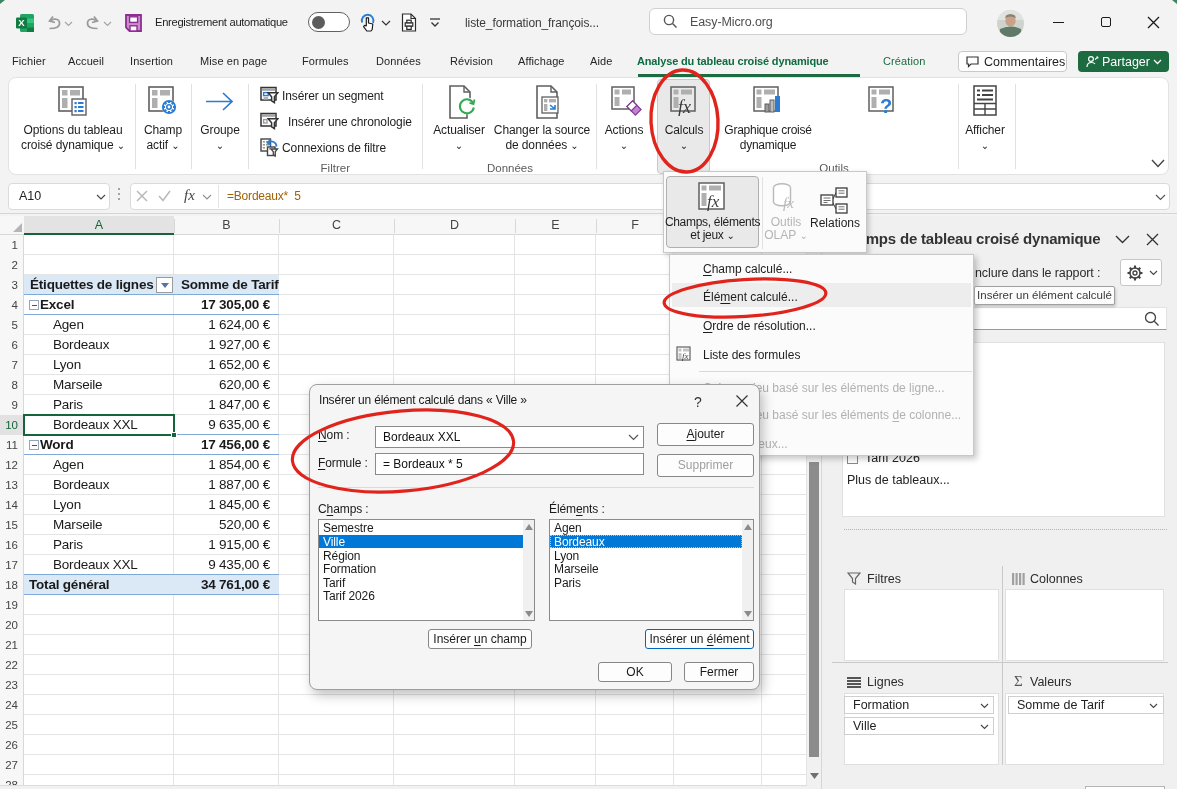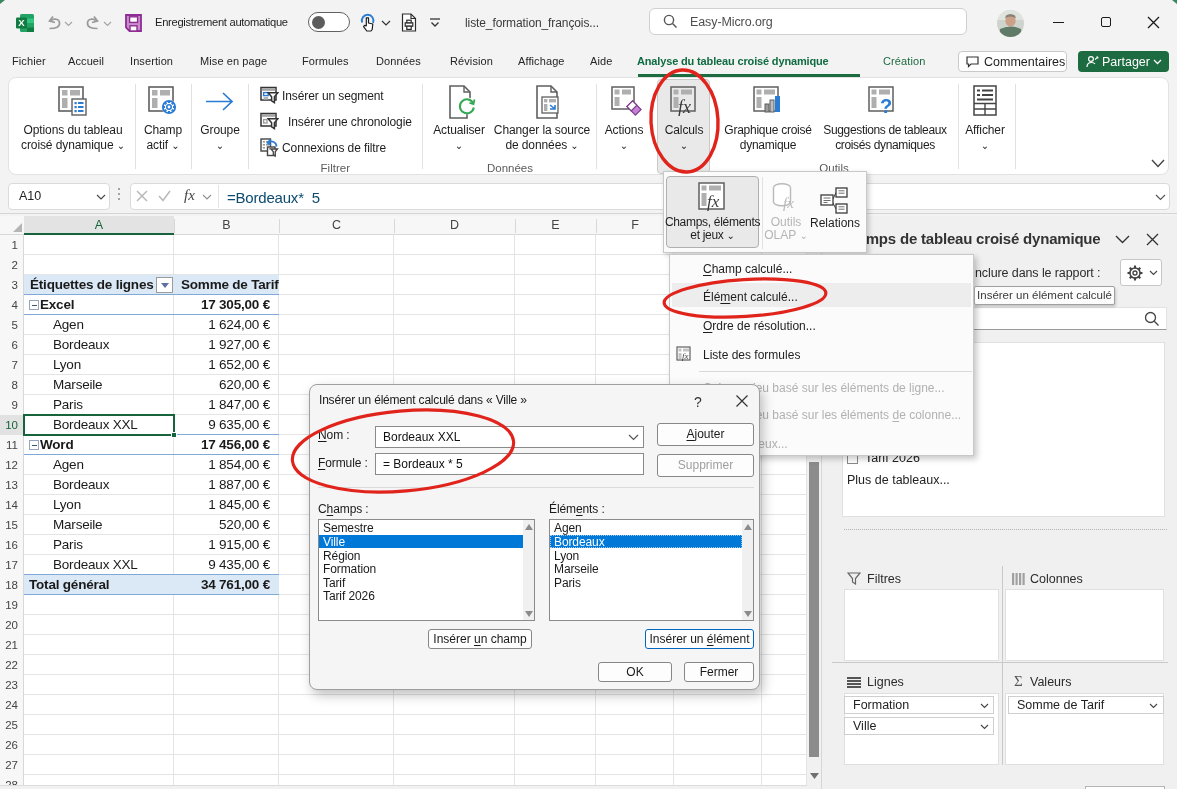--- a/index.html
+++ b/index.html
@@ -331,21 +331,20 @@
     </svg>
     <div class="rbtext" style="left:704px;top:45px;width:110px;letter-spacing:-0.25px">Graphique croisé<br>dynamique</div>
 
     <svg class="abs" style="left:859px;top:8px" width="30" height="30" viewBox="0 0 30 30">
       <rect x="1" y="1" width="24" height="24" fill="#fff" stroke="#5f5f5f" stroke-width="1.5"></rect>
       <rect x="3.5" y="3.5" width="5" height="5" fill="#afafaf"></rect>
         <rect x="11" y="3.5" width="11" height="5" fill="#afafaf"></rect>
         <rect x="3.5" y="11" width="5" height="11" fill="#afafaf"></rect>
       <text x="12" y="27" font-size="20" font-weight="bold" fill="#2b7cd3" font-family="Liberation Sans">?</text>
     </svg>
-    <div class="rbtext" style="left:801px;top:45px;width:150px;letter-spacing:-0.35px">Suggestions de tableaux<br>croisés dynamiques</div>
 
     <svg class="abs" style="left:964px;top:7px" width="26" height="32" viewBox="0 0 26 32">
       <rect x="1" y="1" width="22" height="29" fill="#fff" stroke="#444" stroke-width="1.5"></rect>
       <rect x="4" y="4.5" width="3" height="2" fill="#444"></rect>
         <rect x="9" y="4.5" width="11" height="2" fill="#444"></rect>
       <rect x="4" y="9" width="3" height="2" fill="#444"></rect>
         <rect x="9" y="9" width="11" height="2" fill="#444"></rect>
       <rect x="4" y="13.5" width="16" height="2" fill="#444"></rect>
       <path d="M1,18.5 L23,18.5 M1,24 L23,24 M12,18.5 L12,30" stroke="#444" stroke-width="1.4" fill="none"></path>
     </svg>
@@ -368,21 +367,21 @@
         <path d="M1,1 L11,11 M11,1 L1,11" stroke="#b9b9b9" stroke-width="1.5" fill="none"></path>
       </svg>
     <svg class="abs" style="left:158px;top:15px" width="13" height="12">
         <path d="M1,6 L5,10.5 L12,1" stroke="#b9b9b9" stroke-width="1.5" fill="none"></path>
       </svg>
     <div class="abs" style="left:184px;top:12px;font-size:15px;font-style:italic;font-family:'Liberation Serif',serif;color:#444">fx</div>
     <svg class="abs" style="left:202px;top:19px" width="10" height="6">
         <path d="M1,1 L5,5 L9,1" stroke="#8f8f8f" stroke-width="1.1" fill="none"></path>
       </svg>
     <div class="abs" style="left:218px;top:10px;width:1px;height:23px;background:#e4e4e4"></div>
-    <div class="abs" style="left:227px;top:14px;font-size:15px;color:#0c4a6e;letter-spacing:-0.2px">=Bordeaux*&nbsp; 5</div>
+    <div class="abs" style="left:227px;top:14px;font-size:12px;color:#a16207;letter-spacing:-0.2px">=Bordeaux*&nbsp; 5</div>
     <svg class="abs" style="left:1155px;top:19px" width="11" height="7">
         <path d="M1,1 L5.5,5.5 L10,1" stroke="#555" stroke-width="1.2" fill="none"></path>
       </svg>
   </div>
   <div class="abs" style="left:0;top:213px;width:1177px;height:1px;background:#d5d5d5"></div>
 
   <div id="sheet">
     <div id="colhead">
       <svg class="abs" style="left:13px;top:7px" width="10" height="9">
           <path d="M9,0 L9,9 L0,9 Z" fill="#b5b5b5"></path>

